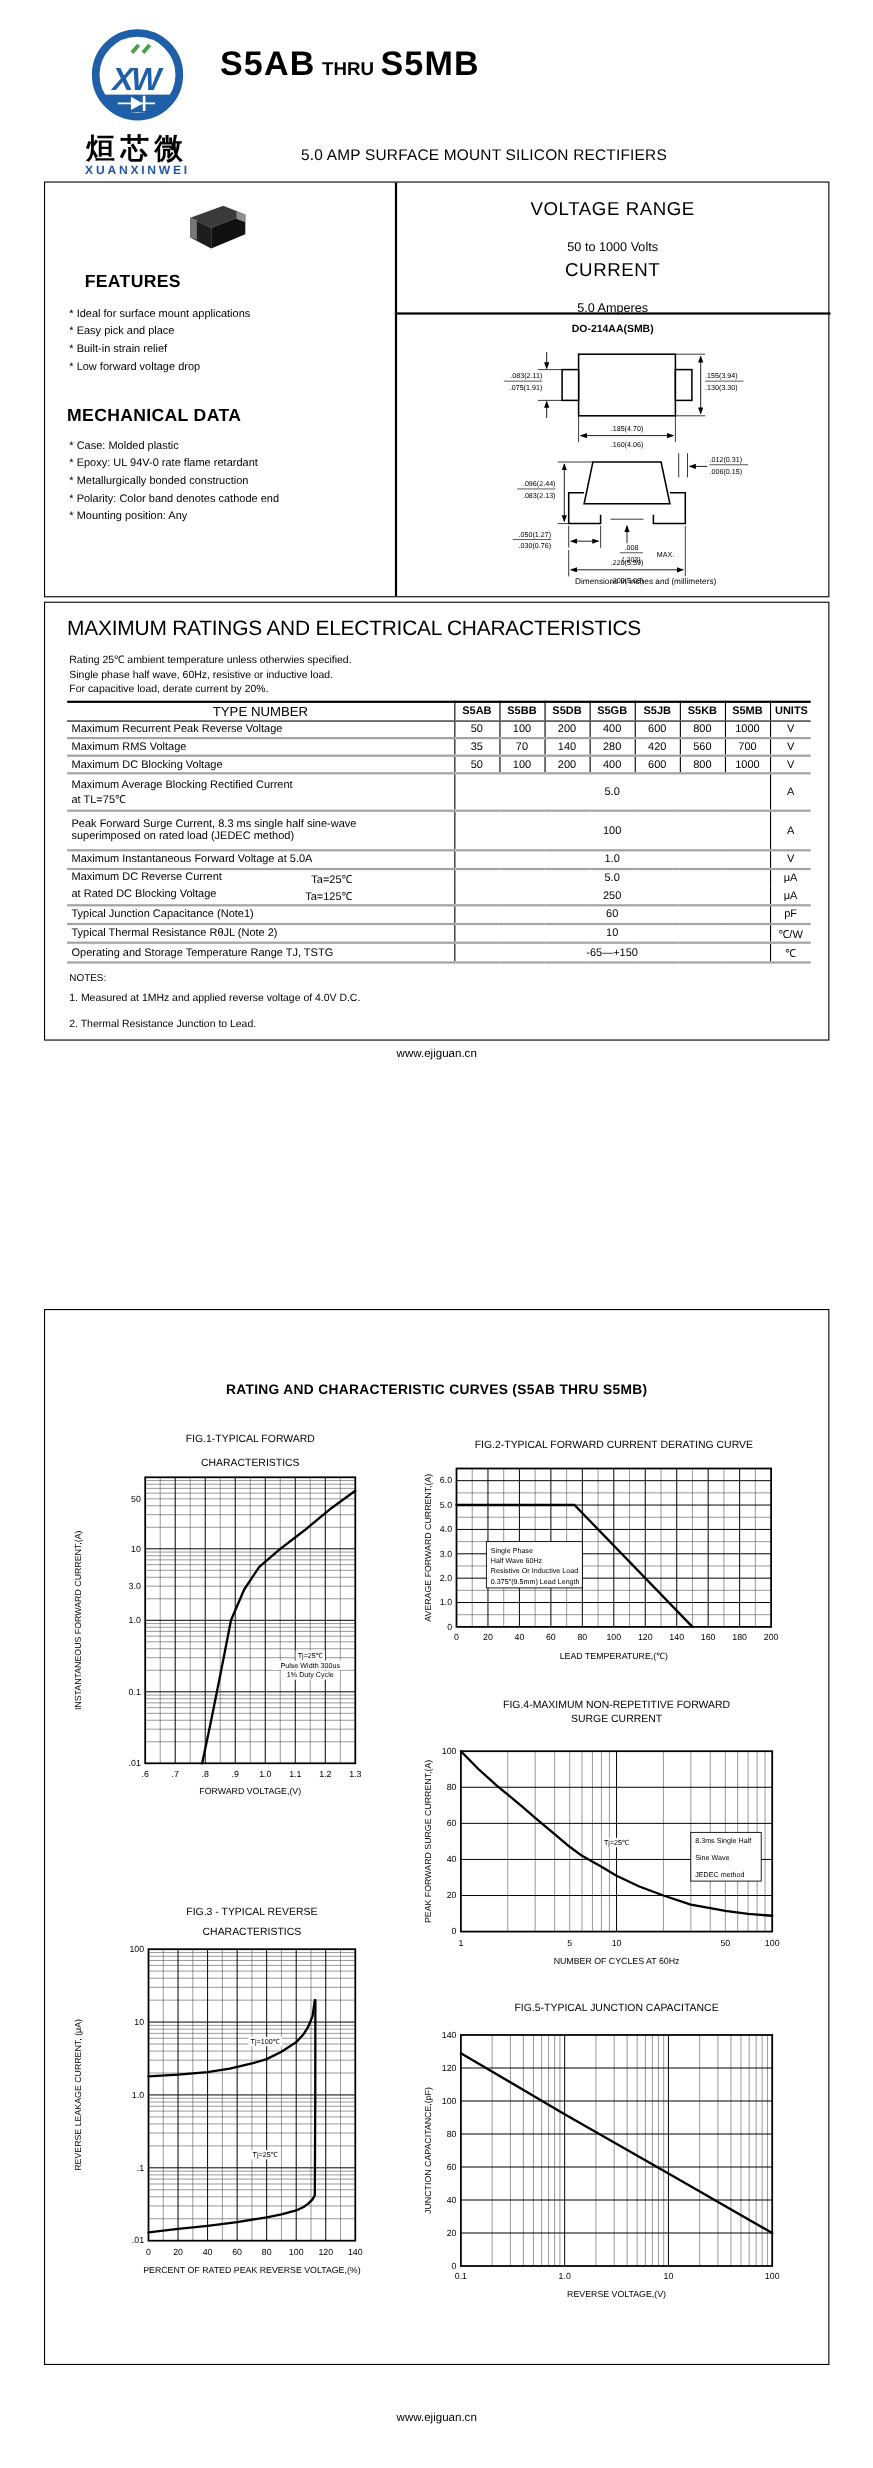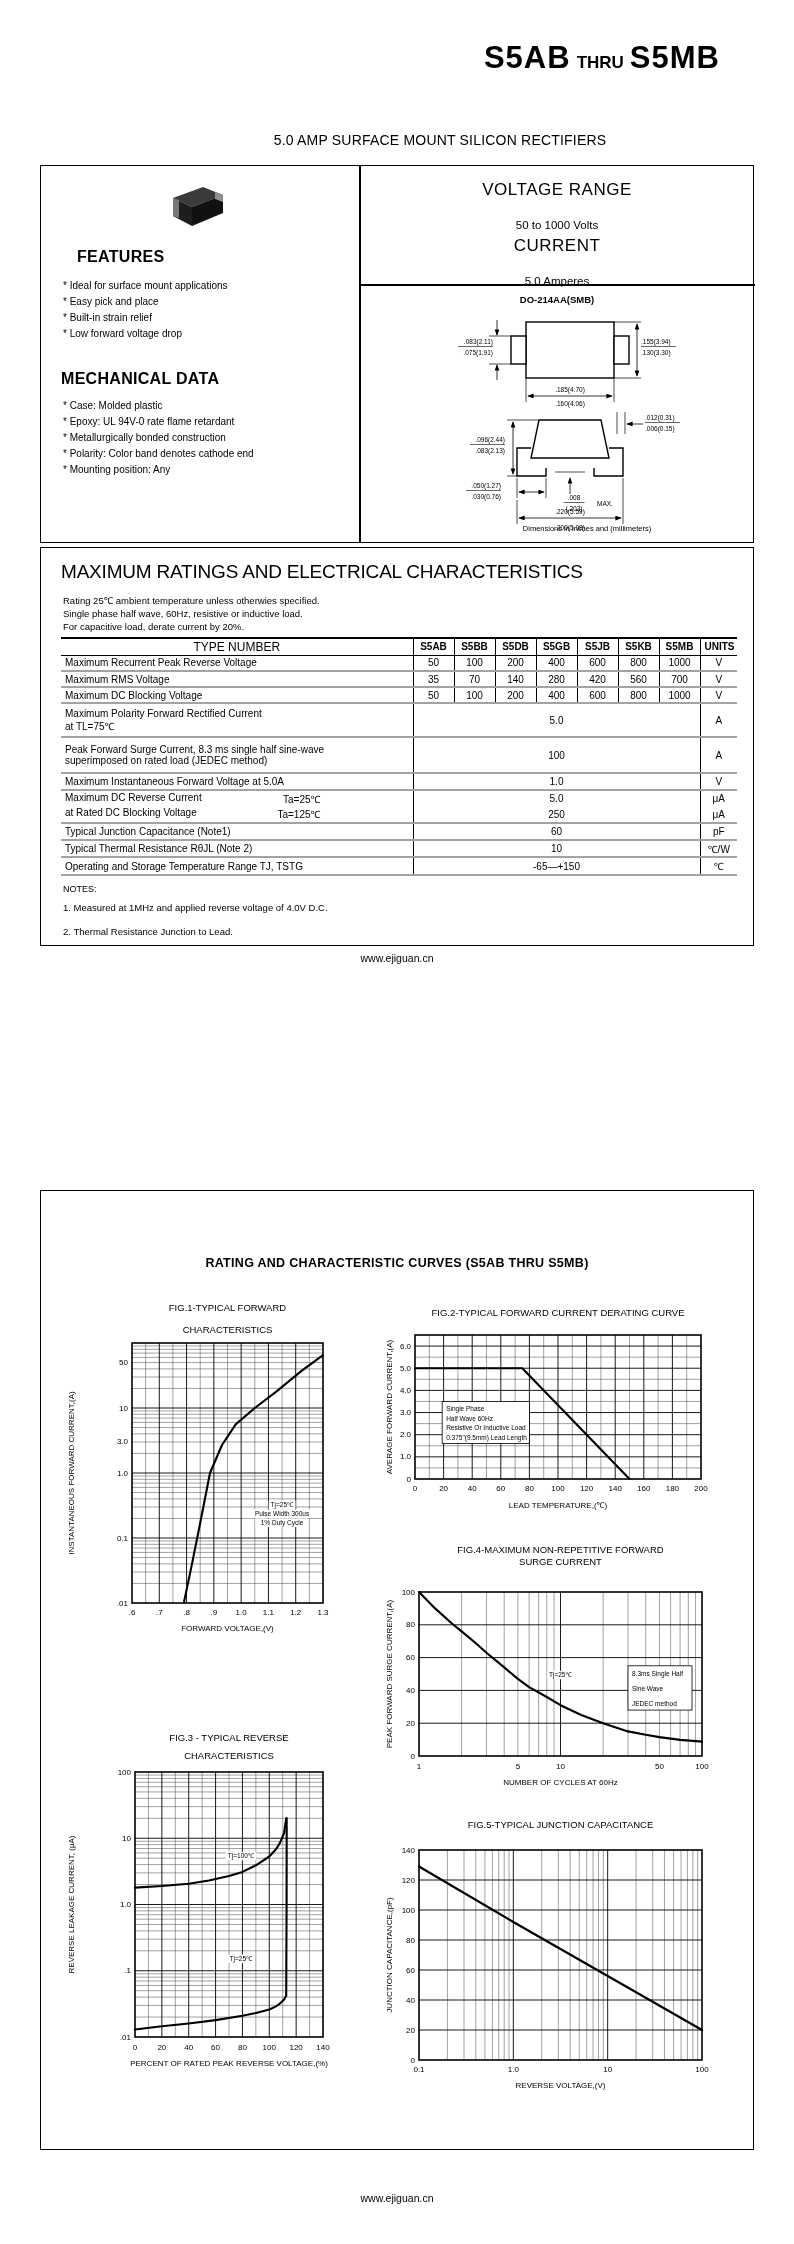--- a/index.html
+++ b/index.html
@@ -7,21 +7,21 @@
 .page{position:relative;width:794px;height:2244px;background:#fff;color:#000;
   font-family:"Liberation Sans",sans-serif;overflow:hidden}
 .abs{position:absolute}
 .box{position:absolute;border:1.5px solid #000}
 .hline{position:absolute;height:1.5px;background:#000}
 .vline{position:absolute;width:1.5px;background:#000}
 
 .logo-wrap{position:absolute;left:50px;top:24px;width:150px;text-align:center}
 .logo-cn{font-size:26px;font-weight:bold;letter-spacing:5px;line-height:28px}
 .logo-en{font-size:11px;letter-spacing:2.5px;color:#24569e;font-weight:bold}
-.title-block{position:absolute;left:200px;top:40px;width:520px;text-align:right;white-space:nowrap}
+.title-block{position:absolute;left:200px;top:40px;width:520px;text-align:left;white-space:nowrap}
 .title-big{font-size:31px;font-weight:bold;letter-spacing:1px}
 .title-thru{font-size:17px;font-weight:bold;margin:0 6px}
 .subtitle{position:absolute;left:90px;top:132px;width:700px;text-align:center;font-size:14px;letter-spacing:.2px}
 
 .vr-label{font-size:17px;letter-spacing:.5px}
 .vr-val{font-size:11.5px;margin-top:19px}
 .center{text-align:center}
 .feat-h{font-size:16px;font-weight:bold;letter-spacing:.3px}
 .bullet{font-size:10px;line-height:16px;white-space:nowrap}
 .pkg-name{font-size:9.5px;font-weight:bold}
@@ -64,20 +64,41 @@
 .ext{stroke:#000;stroke-width:.7}
 .dima{stroke:#000;stroke-width:.8}
 .dimt{font-size:6.5px;font-family:"Liberation Sans",sans-serif}
 .dimline{stroke:#000;stroke-width:.6}
 </style>
 </head>
 <body>
 
 <div class="page" id="page-root">
 
+  <div class="logo-wrap">
+    <svg width="96" height="92" viewBox="0 0 96 92">
+      <defs>
+          <clipPath id="logoclip">
+            <circle cx="48" cy="44" r="41"></circle>
+          </clipPath>
+        </defs>
+      <circle cx="48" cy="44" r="38" fill="#fff" stroke="#1f5fa8" stroke-width="7"></circle>
+      <text x="25" y="58" font-size="29" font-weight="bold" font-style="italic" fill="#1f5fa8" font-family="Liberation Sans, sans-serif" letter-spacing="-2">XW</text>
+      <line x1="43" y1="24" x2="49" y2="17" stroke="#4a9e44" stroke-width="3.5"></line>
+      <line x1="53" y1="24" x2="59" y2="17" stroke="#4a9e44" stroke-width="3.5"></line>
+      <g clip-path="url(#logoclip)">
+        <rect x="8" y="62" width="80" height="16" fill="#1f5fa8"></rect>
+        <line x1="30" y1="70" x2="64" y2="70" stroke="#fff" stroke-width="1.6"></line>
+        <polygon points="42,64 42,76 53,70" fill="#fff"></polygon>
+        <line x1="54" y1="63" x2="54" y2="77" stroke="#fff" stroke-width="2.4"></line>
+      </g>
+    </svg>
+    <div class="logo-cn">烜芯微</div>
+    <div class="logo-en">XUANXINWEI</div>
+  </div>
 
   <div class="title-block">
     <span class="title-big">S5AB</span><span class="title-thru">THRU</span><span class="title-big">S5MB</span>
   </div>
   <div class="subtitle">5.0 AMP SURFACE MOUNT SILICON RECTIFIERS</div>
 
   <div class="box" id="box1" style="left:40px;top:165px;width:714px;height:378px">
     <div class="vline" style="left:318px;top:0;height:100%"></div>
     <div class="hline" style="left:318px;top:118px;width:396px"></div>
 
@@ -241,21 +262,21 @@
             <td class="val">100</td>
             <td class="val">200</td>
             <td class="val">400</td>
             <td class="val">600</td>
             <td class="val">800</td>
             <td class="val">1000</td>
             <td class="unit">V</td>
           </tr>
           <tr style="height: 34px;">
             <td class="lbl">
-              <div>Maximum Polarity Forward Rectified Current</div>
+              <div>Maximum Average Blocking Rectified Current</div>
               <div>at TL=75℃</div>
             </td>
             <td class="merged" colspan="7">5.0</td>
             <td class="unit">A</td>
           </tr>
           <tr style="height: 36px;">
             <td class="lbl">
               <div>Peak Forward Surge Current, 8.3 ms single half sine-wave</div>
               <div>superimposed on rated load (JEDEC method)</div>
             </td>

